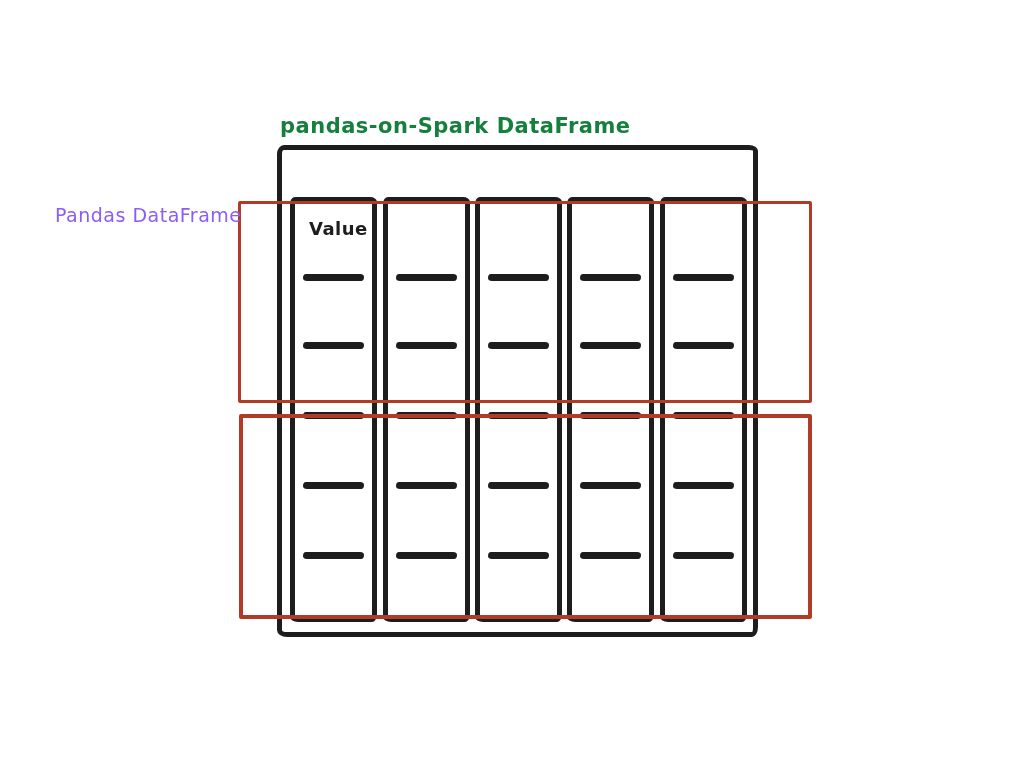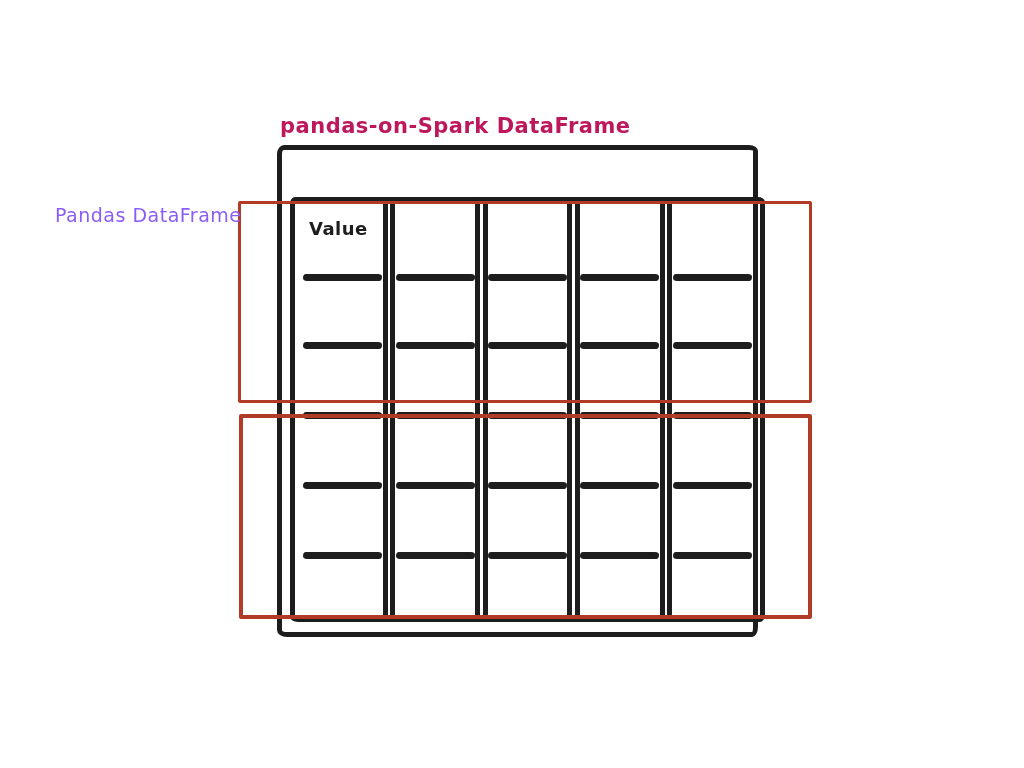--- a/index.html
+++ b/index.html
@@ -7,21 +7,21 @@
   body { font-family: "DejaVu Sans", "Liberation Sans", sans-serif; }
 
   #canvas {
     position: relative;
     width: 1024px; height: 768px;
     background: #ffffff;
   }
 
   .ink-text {
     position: absolute;
-    color: #be185d;
+    color: #15803d;
     font-weight: bold;
     letter-spacing: 0.5px;
     white-space: nowrap;
   }
 
   .sketch {
     position: absolute;
     border-style: solid;
     border-color: #1d1d1d;
     background: transparent;
@@ -35,21 +35,21 @@
     border-width: 5px;
     z-index: 1;
   }
 
   #title-label { left: 280px; top: 114px; font-size: 21px; z-index: 4; }
   #series-label { left: 296px; top: 168px; font-size: 19px; z-index: 4; }
 
   .series-column {
     position: absolute;
     top: 197px;
-    width: 105px; height: 425px;
+    width: 87px; height: 425px;
     border: 5px solid #1d1d1d;
     border-radius: 5px 7px 5px 8px / 7px 5px 8px 5px;
     background: transparent;
     z-index: 2;
   }
 
   .column-header {
     position: absolute;
     left: 14px; top: 16px;
     color: #1d1d1d;

